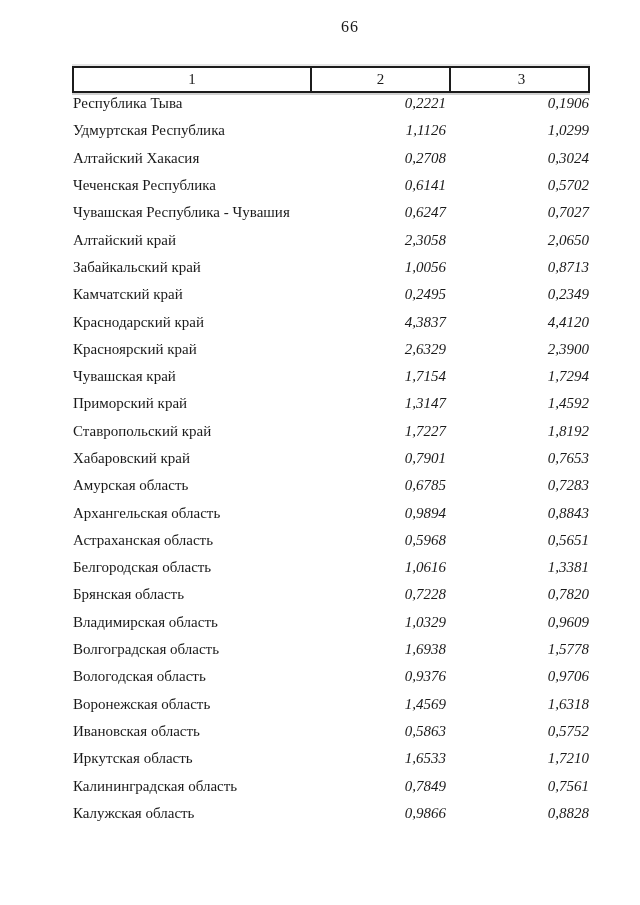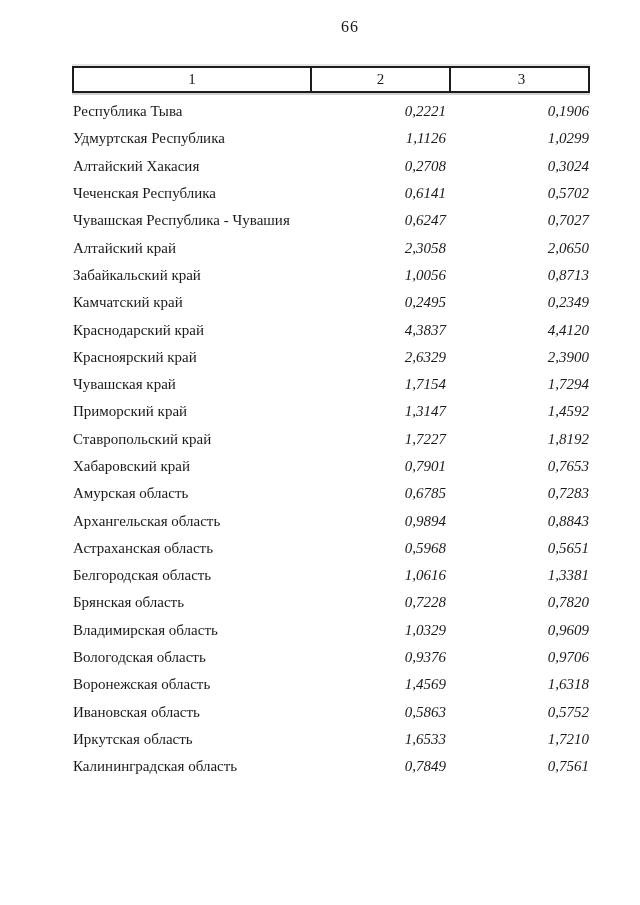--- a/index.html
+++ b/index.html
@@ -32,21 +32,21 @@
     display: flex;
     align-items: center;
     justify-content: center;
     font-size: 15px;
     border-left: 2px solid #1c1c1c;
     overflow: hidden;
   }
   .header-cell:first-child { border-left: none; }
   .table-body {
     position: absolute;
-    top: 98px; left: 73px;
+    top: 90px; left: 73px;
     width: 516px;
   }
   .table-row {
     display: grid;
     grid-template-columns: 272px 101px 143px;
     height: 27.3px;
     align-items: center;
     font-size: 15px;
     white-space: nowrap;
   }
@@ -159,20 +159,25 @@
       <span class="region-cell">Брянская область</span>
       <span class="value-cell">0,7228</span>
       <span class="value-cell">0,7820</span>
     </div>
     <div class="table-row">
       <span class="region-cell">Владимирская область</span>
       <span class="value-cell">1,0329</span>
       <span class="value-cell">0,9609</span>
     </div>
     <div class="table-row">
+      <span class="region-cell">Волгоградская область</span>
+      <span class="value-cell">1,6938</span>
+      <span class="value-cell">1,5778</span>
+    </div>
+    <div class="table-row">
       <span class="region-cell">Вологодская область</span>
       <span class="value-cell">0,9376</span>
       <span class="value-cell">0,9706</span>
     </div>
     <div class="table-row">
       <span class="region-cell">Воронежская область</span>
       <span class="value-cell">1,4569</span>
       <span class="value-cell">1,6318</span>
     </div>
     <div class="table-row">
@@ -183,13 +188,18 @@
     <div class="table-row">
       <span class="region-cell">Иркутская область</span>
       <span class="value-cell">1,6533</span>
       <span class="value-cell">1,7210</span>
     </div>
     <div class="table-row">
       <span class="region-cell">Калининградская область</span>
       <span class="value-cell">0,7849</span>
       <span class="value-cell">0,7561</span>
     </div>
+    <div class="table-row">
+      <span class="region-cell">Калужская область</span>
+      <span class="value-cell">0,9866</span>
+      <span class="value-cell">0,8828</span>
+    </div>
   </div>
 
 </body></html>

